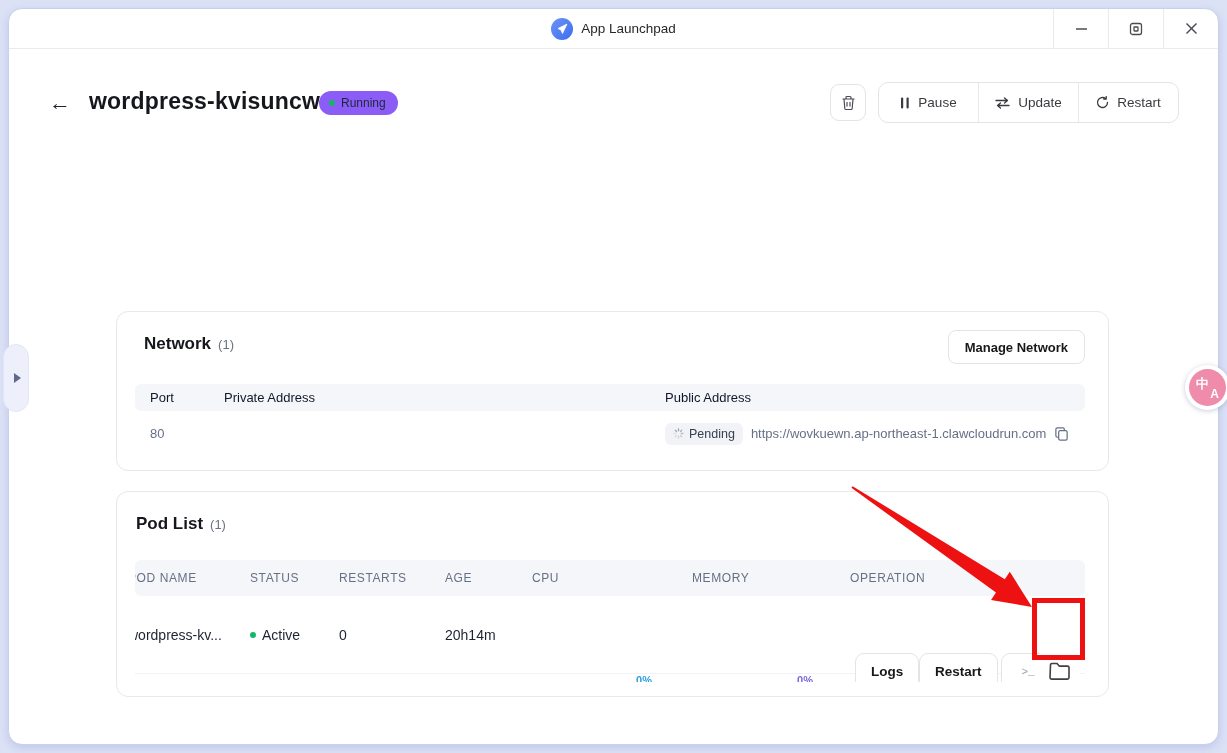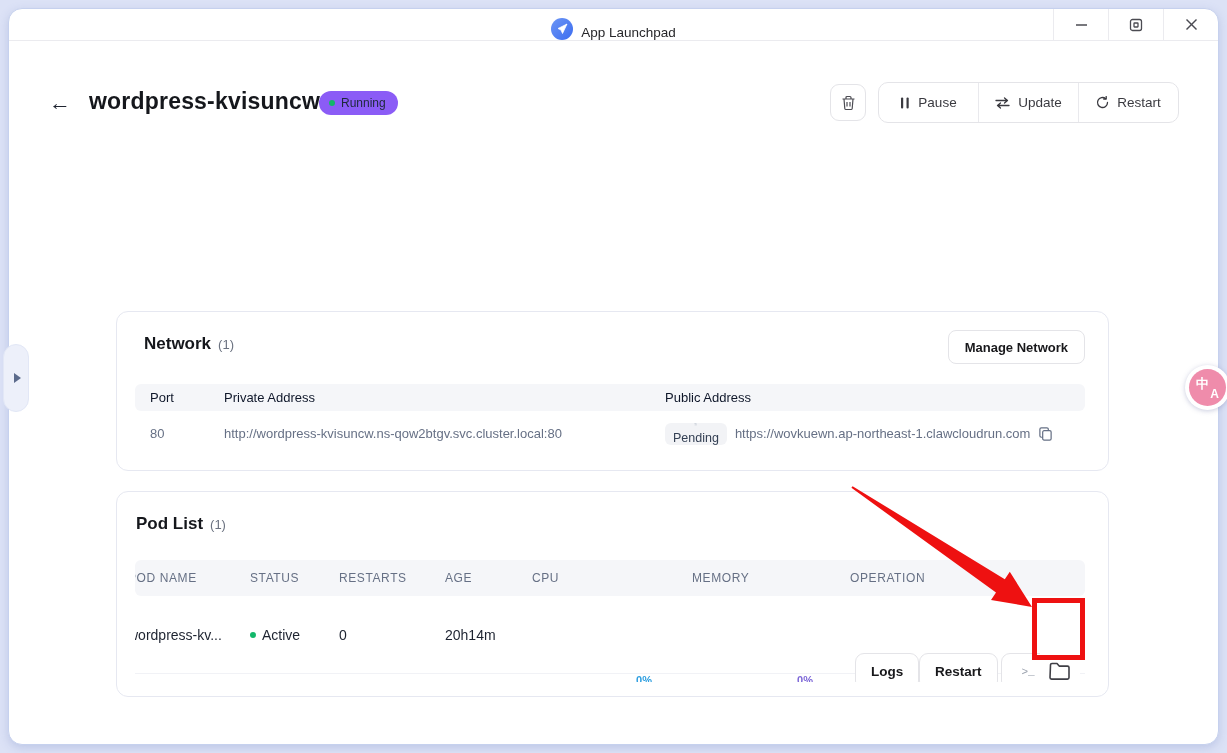--- a/index.html
+++ b/index.html
@@ -13,22 +13,22 @@
   .abs { position:absolute; }
 
   
   .window {
     position:absolute; left:8px; top:8px; width:1211px; height:737px;
     background:#fff; border:1px solid #c6d1ee; border-radius:14px;
     box-shadow:0 3px 10px rgba(110,130,190,.28);
     overflow:hidden;
   }
   .titlebar {
-    position:relative; height:32px; border-bottom:1px solid #ebebef;
-    display:flex; align-items:flex-end; justify-content:center;
+    position:relative; height:40px; border-bottom:1px solid #ebebef;
+    display:flex; align-items:center; justify-content:center;
   }
   .titlebar-logo {
     width:22px; height:22px; border-radius:50%;
     background:linear-gradient(135deg,#6d96f5,#3b6cf0);
     display:flex; align-items:center; justify-content:center; margin-right:8px;
   }
   .titlebar-name { font-size:13.5px; color:#27272a; }
   .win-controls { position:absolute; right:0; top:0; height:100%; display:flex; }
   .win-btn {
     width:55px; height:100%; display:flex; align-items:center; justify-content:center;
@@ -90,21 +90,21 @@
     position:absolute; left:18px; right:23px; top:72px; height:27px;
     background:#f5f6f9; border-radius:6px;
   }
   .net-col { position:absolute; top:0; height:100%; display:flex; align-items:center;
              font-size:13px; color:#0f172a; }
   .net-row { position:absolute; left:18px; right:23px; top:99px; height:45px; }
   .net-cell { position:absolute; top:0; height:100%; display:flex; align-items:center;
               font-size:13px; color:#667085; }
   .pending-badge {
     display:inline-flex; align-items:center; gap:5px; height:22px; padding:0 8px;
-    background:#f2f3f6; border-radius:6px; font-size:12.5px; color:#344054; margin-right:8px;flex-direction:column;
+    background:#f2f3f6; border-radius:6px; font-size:12.5px; color:#344054; margin-right:8px;
   }
   .copy-icon { margin-left:8px; cursor:pointer; display:inline-flex; }
 
   
   .card-pods { top:360px; height:206px; }
   .pod-clip { position:absolute; left:18px; right:23px; top:68px; bottom:14px; overflow:hidden; }
   .pod-header { position:absolute; left:0; right:0; top:0; height:36px;
                 background:#f5f6f9; border-radius:6px; }
   .pod-col { position:absolute; top:0; height:36px; display:flex; align-items:center;
              font-size:12px; font-weight:500; letter-spacing:.6px; color:#667085;
@@ -231,21 +231,20 @@
       <div class="manage-btn">Manage Network</div>
 
       <div class="net-header">
         <div class="net-col" style="left:15px;">Port</div>
         <div class="net-col" style="left:89px;">Private Address</div>
         <div class="net-col" style="left:530px;">Public Address</div>
       </div>
 
       <div class="net-row">
         <div class="net-cell" style="left:15px;">80</div>
-        <div class="net-cell" style="left:89px;">http://wordpress-kvisuncw.ns-qow2btgv.svc.cluster.local:80</div>
         <div class="net-cell" style="left:530px;">
           <span class="pending-badge">
             <svg width="11" height="11" viewBox="0 0 12 12">
               <g stroke="#98a2b3" stroke-width="1.4" stroke-linecap="round">
                 <line x1="6" y1="1" x2="6" y2="3"></line>
                 <line x1="9.5" y1="2.5" x2="8.2" y2="3.8" opacity=".8"></line>
                 <line x1="11" y1="6" x2="9" y2="6" opacity=".65"></line>
                 <line x1="9.5" y1="9.5" x2="8.2" y2="8.2" opacity=".5"></line>
                 <line x1="6" y1="11" x2="6" y2="9" opacity=".4"></line>
                 <line x1="2.5" y1="9.5" x2="3.8" y2="8.2" opacity=".3"></line>

